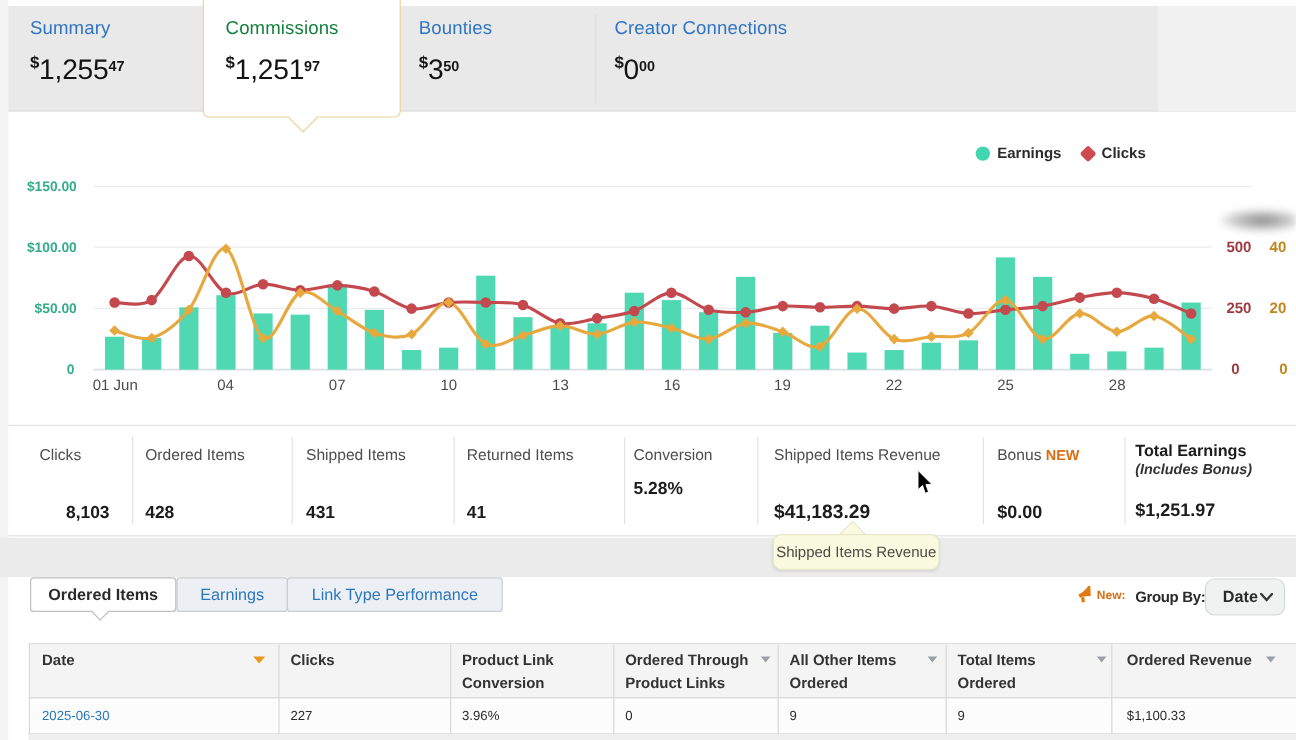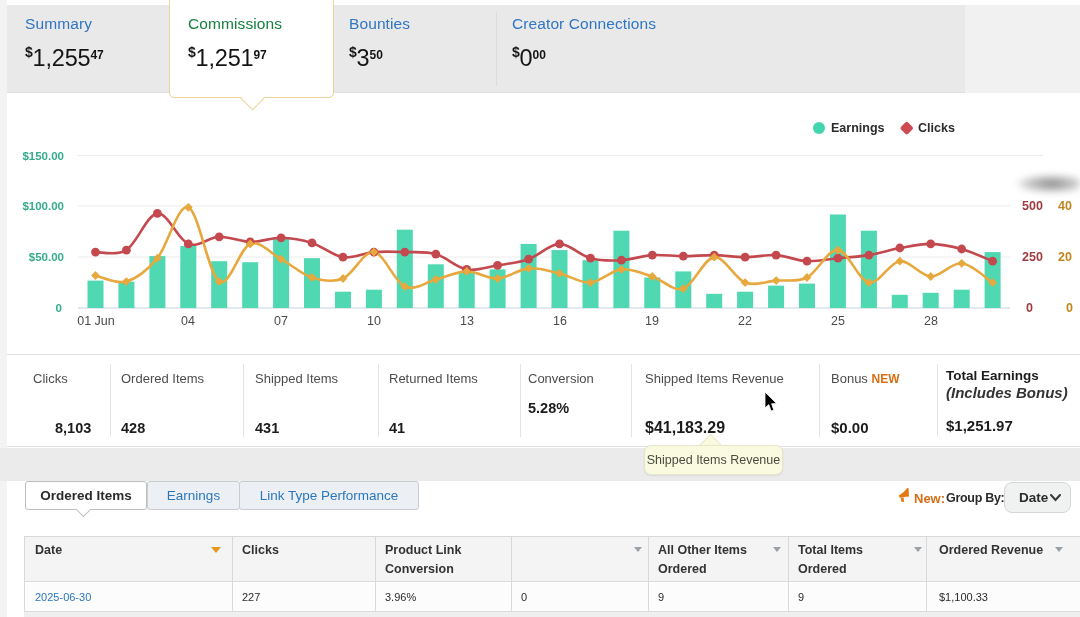--- a/index.html
+++ b/index.html
@@ -36,21 +36,21 @@
 .graygap { left:0px; top:448px; width:1080px; height:33px; background:#ebebec; }
 
 
 .bottompanel { left:7px; top:481px; width:1073px; height:136px; background:#fff; }
 
 .btab { top:481px; height:29px; border:1px solid #c9cdd2; font-size:13.5px; line-height:28px; text-align:center; border-radius:3px; }
 .btab.sel { background:#fff; border-color:#bfbfbf; color:#2b2b2b; font-weight:bold; z-index:3; }
 .btab.uns { background:#ecf0f4; color:#2a77bd; }
 .btabnotch { left:78px; top:504px; width:11px; height:11px; background:#fff; border-right:1px solid #bfbfbf; border-bottom:1px solid #bfbfbf; transform:rotate(45deg); z-index:4; }
 
-.newlabel { font-size:13px; font-weight:bold; color:#d96d14; }
+.newlabel { font-size:10px; font-weight:bold; color:#d96d14; }
 .groupby { font-size:13px; font-weight:bold; color:#2b2b2b; }
 .ddl { left:1004px; top:482px; width:67px; height:31px; background:#f0f1f1; border:1px solid #d4d7d9; border-radius:8px; font-size:13.5px; font-weight:bold; color:#2b2b2b; line-height:29px; }
 
 
 .tbl { left:24px; top:536px; width:1056px; height:81px; border:1px solid #d9d9d9; border-right:none; }
 .thead { position:absolute; left:0; top:0; width:100%; height:45px; background:#f4f4f4; border-bottom:1px solid #d9d9d9; }
 .trow { position:absolute; left:0; top:46px; width:100%; height:29px; background:#fcfcfc; border-bottom:1px solid #dcdcdc; }
 .th { position:absolute; font-size:12.5px; font-weight:bold; color:#333; line-height:19px; top:4px; }
 .td { position:absolute; top:54px; font-size:11px; color:#2b2b2b; }
 .colsep { position:absolute; top:0; width:1px; height:81px; background:#d9d9d9; }
@@ -246,21 +246,21 @@
 <div class="abs stat-value" style="left:255px; top:420px;">431</div>
 <div class="abs stat-label" style="left:389px; top:371px;">Returned Items</div>
 <div class="abs stat-value" style="left:389px; top:420px;">41</div>
 <div class="abs stat-label" style="left:528px; top:371px;">Conversion</div>
 <div class="abs stat-value" style="left:528px; top:400px;">5.28%</div>
 <div class="abs stat-label" style="left:645px; top:371px;">Shipped Items Revenue</div>
 <div class="abs stat-value" style="left:645px; top:419px; font-size:16px;">$41,183.29</div>
 <div class="abs stat-label" style="left:831px; top:371px;">Bonus <span style="color:#d96d14; font-weight:bold; font-size:12px;">NEW</span></div>
 <div class="abs stat-value" style="left:831px; top:419px; font-size:15px;">$0.00</div>
 <div class="abs stat-label" style="left:946px; top:368px; font-weight:bold; color:#1c1c1c; font-size:13.5px;">Total Earnings</div>
-<div class="abs" style="left:946px; top:384px; font-size:15px; font-style:italic; font-weight:bold; color:#333;">(Includes Bonus)</div>
+<div class="abs" style="left:946px; top:384px; font-size:12px; font-style:italic; font-weight:bold; color:#333;">(Includes Bonus)</div>
 <div class="abs stat-value" style="left:946px; top:417px; font-size:15px;">$1,251.97</div>
 
 <div class="abs graygap"></div>
 <div class="abs bottompanel"></div>
 
 <div class="abs btab sel" style="left:25px; width:122px;">Ordered Items</div>
 <div class="abs btab uns" style="left:147px; width:93px;">Earnings</div>
 <div class="abs btab uns" style="left:239px; width:180px;">Link Type Performance</div>
 <div class="abs btabnotch"></div>
 
@@ -286,20 +286,21 @@
   <div class="colsep" style="left:350px;"></div>
   <div class="colsep" style="left:486px;"></div>
   <div class="colsep" style="left:623px;"></div>
   <div class="colsep" style="left:763px;"></div>
   <div class="colsep" style="left:901px;"></div>
 
   <div class="th" style="left:10px;">Date</div>
   <div class="sortdown" style="position:absolute; left:186px; top:10px;"></div>
   <div class="th" style="left:217px;">Clicks</div>
   <div class="th" style="left:360px;">Product Link<br>Conversion</div>
+  <div class="th" style="left:496px;">Ordered Through<br>Product Links</div>
   <div class="graydown" style="position:absolute; left:609px; top:10px;"></div>
   <div class="th" style="left:633px;">All Other Items<br>Ordered</div>
   <div class="graydown" style="position:absolute; left:748px; top:10px;"></div>
   <div class="th" style="left:773px;">Total Items<br>Ordered</div>
   <div class="graydown" style="position:absolute; left:889px; top:10px;"></div>
   <div class="th" style="left:914px;">Ordered Revenue</div>
   <div class="graydown" style="position:absolute; left:1030px; top:10px;"></div>
 
   <div class="td" style="left:10px; color:#2a77bd;">2025-06-30</div>
   <div class="td" style="left:217px;">227</div>

